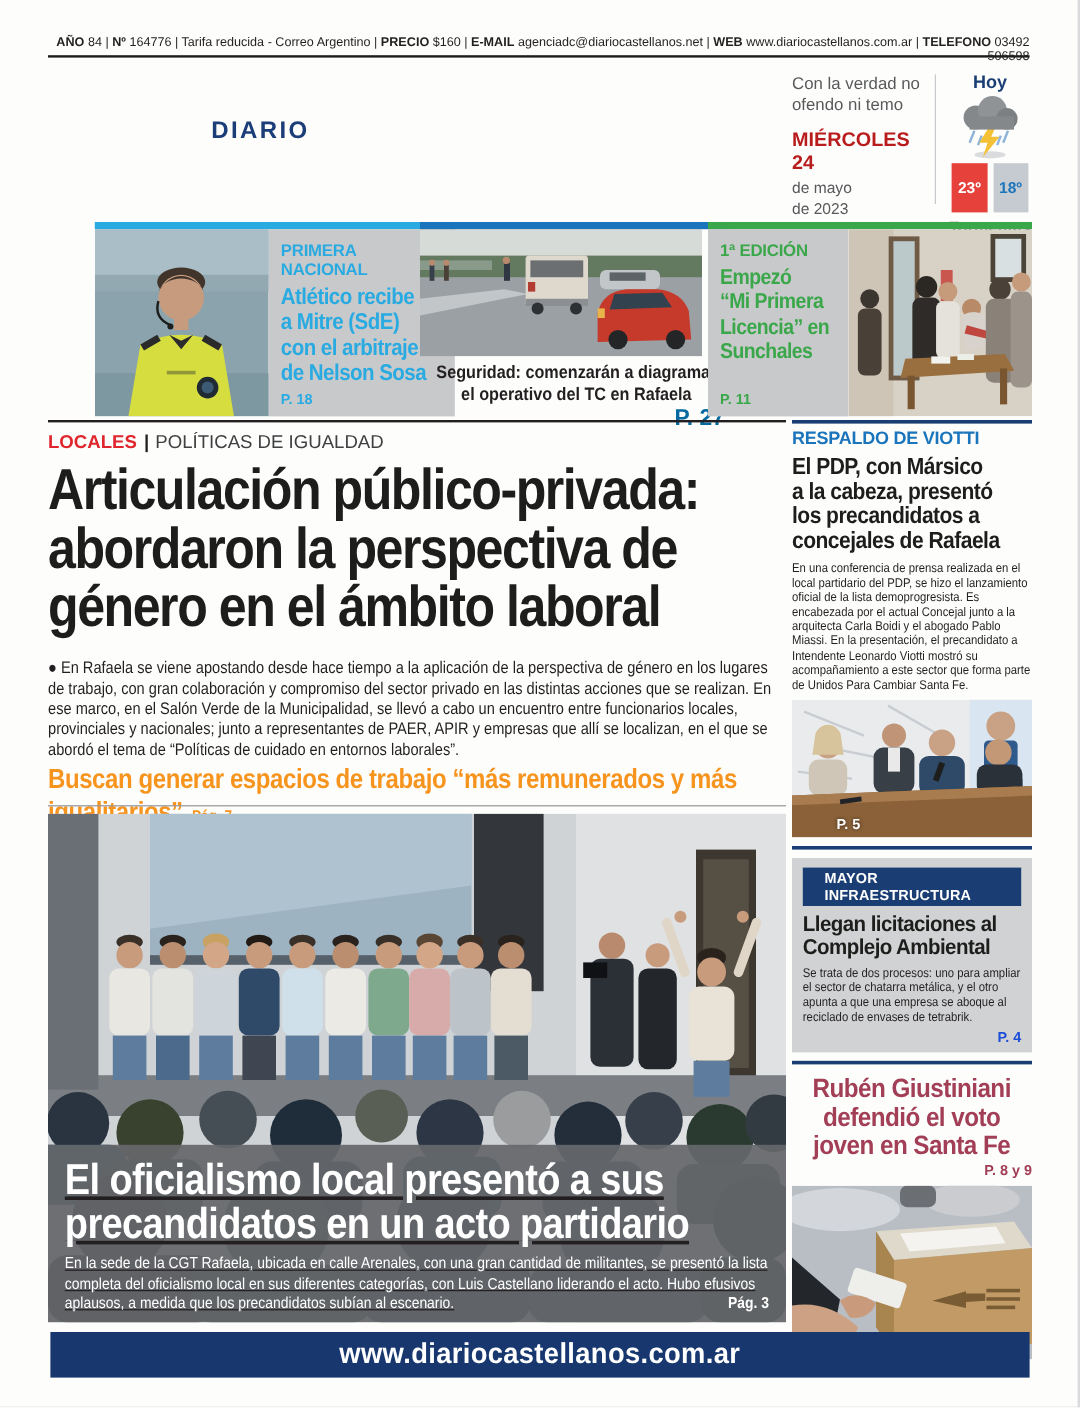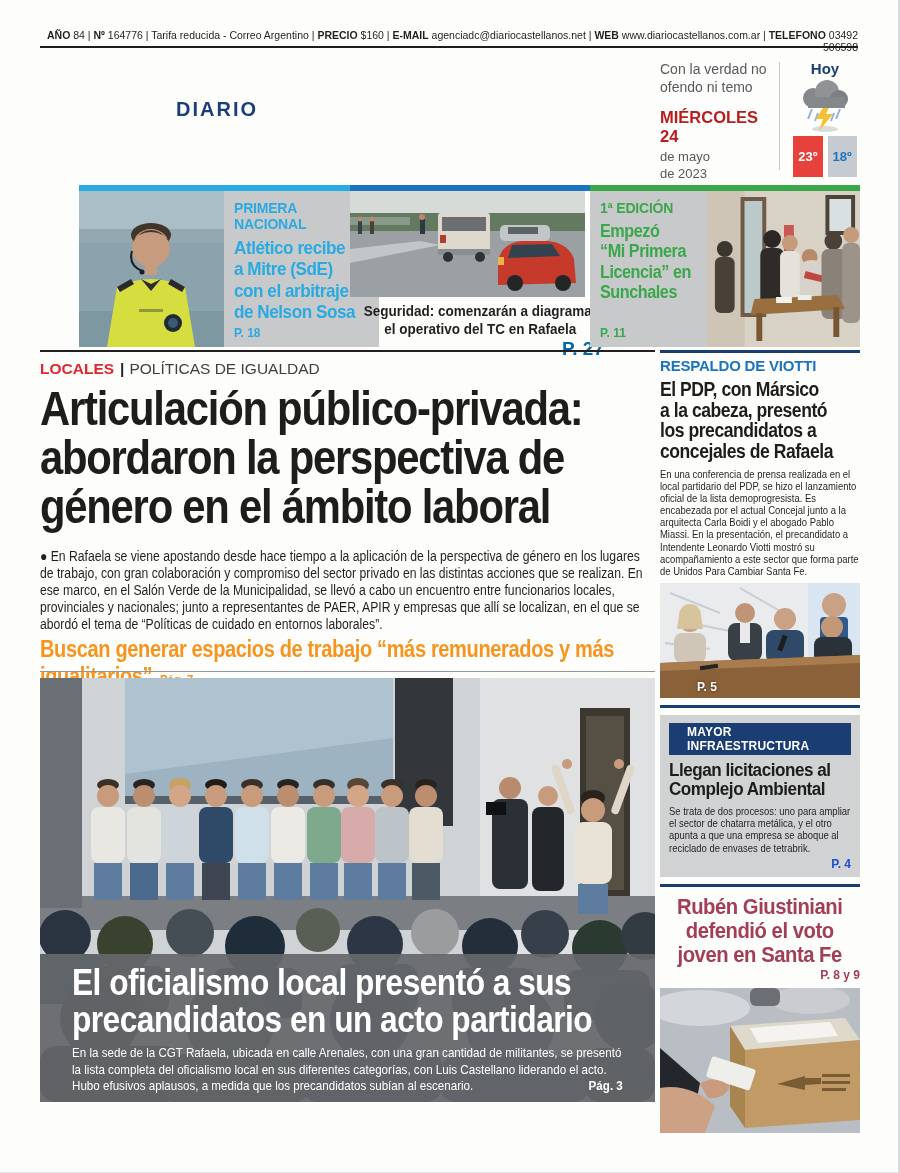--- a/index.html
+++ b/index.html
@@ -78,21 +78,21 @@
   .lead { position:absolute; top:198px; left:0; font-size:14px; line-height:1.22; color:#231f20;
           transform:scaleX(0.87); transform-origin:left top; width:115%; }
   .deck-row { position:absolute; top:286px; left:0; transform:scaleX(0.87); transform-origin:left top; width:115%; }
   .deck { color:#f7941e; font-weight:bold; font-size:23px; letter-spacing:-0.4px; }
   .deck-page { color:#f7941e; font-weight:bold; font-size:13px; margin-left:9px; }
   .mc-rule2 { position:absolute; left:0; right:0; top:321px; height:1px; background:#939598; }
 
   
   .main-photo { position:absolute; left:40px; top:678px; width:615px; height:424px; overflow:hidden; }
   .main-photo svg, .t-photo svg, .rc-photo svg, .ballot-photo svg { display:block; width:100%; height:100%; }
-  .photo-overlay { position:absolute; left:0; right:0; bottom:0; background:rgba(101,103,106,0.93); padding:10px 32px 7px; }
+  .photo-overlay { position:absolute; left:0; right:0; bottom:0; background:rgba(101,103,106,0.93); padding:10px 14px 7px;text-decoration:underline; }
   .overlay-head { color:#fff; font-weight:bold; font-size:36px; line-height:1.05; letter-spacing:-0.6px;
                   transform:scaleX(0.88); transform-origin:left top; width:113.6%; }
   .overlay-body { margin-top:6px; color:#fff; font-size:13.2px; line-height:1.26;
                   transform:scaleX(0.88); transform-origin:left top; width:113.6%; }
   .overlay-page { float:right; font-weight:bold; }
 
   
   .right-col { position:absolute; left:660px; top:350px; width:200px; }
   .rc-rule { height:3px; background:#1a3e73; }
   .rc-rule.mid { margin-top:7px; }
@@ -480,14 +480,17 @@
         <rect x="162" y="93" width="28" height="3" fill="#7a5c34"></rect>
         <rect x="162" y="100" width="24" height="3" fill="#7a5c34"></rect>
         <polygon points="0,60 40,95 30,145 0,145" fill="#23272c"></polygon>
         <path d="M0 100 q30 -5 55 18 l-10 27 l-45 0 z" fill="#cda183"></path>
         <rect x="48" y="74" width="46" height="22" rx="3" fill="#eeeeea" transform="rotate(18 70 85)"></rect>
         <path d="M40 96 q14 -10 30 2 q-6 14 -22 12 z" fill="#c99b7c"></path>
       </svg>
     </div>
   </div>
 
+  <div class="footer">
+    <div class="footer-url">www.diariocastellanos.com.ar</div>
+  </div>
 
 </div>
 
 </body></html>

